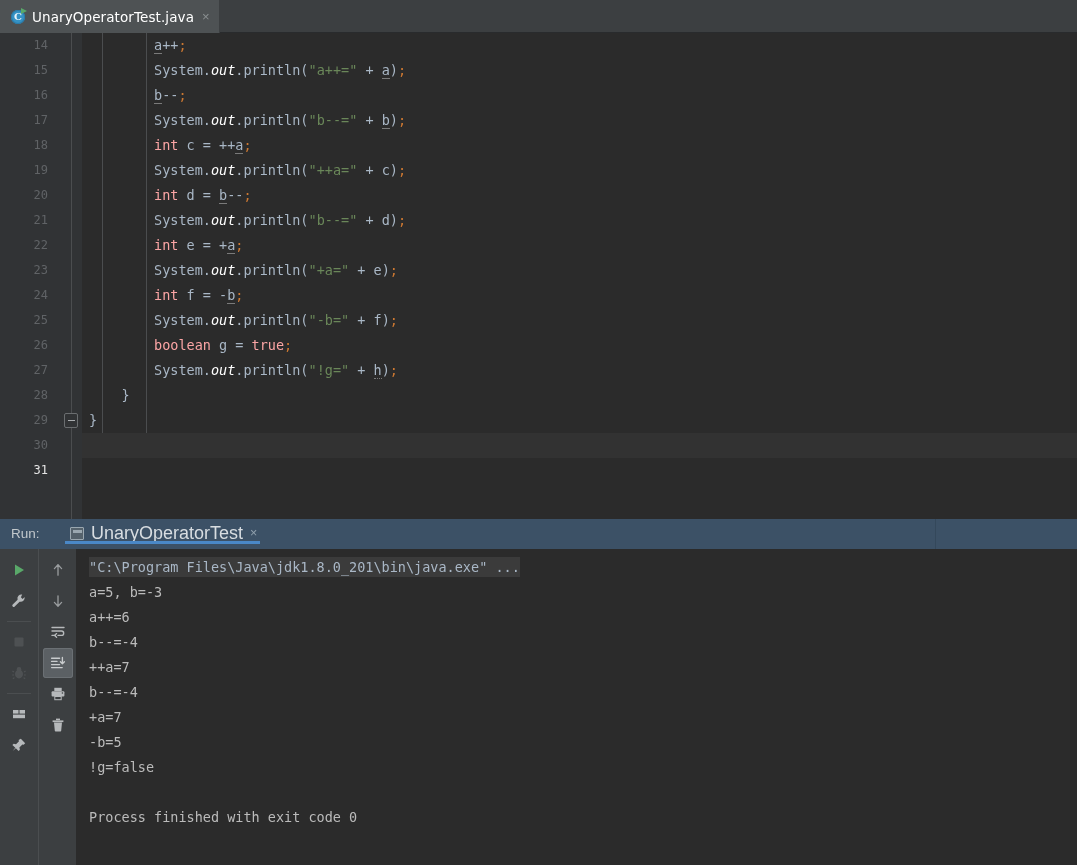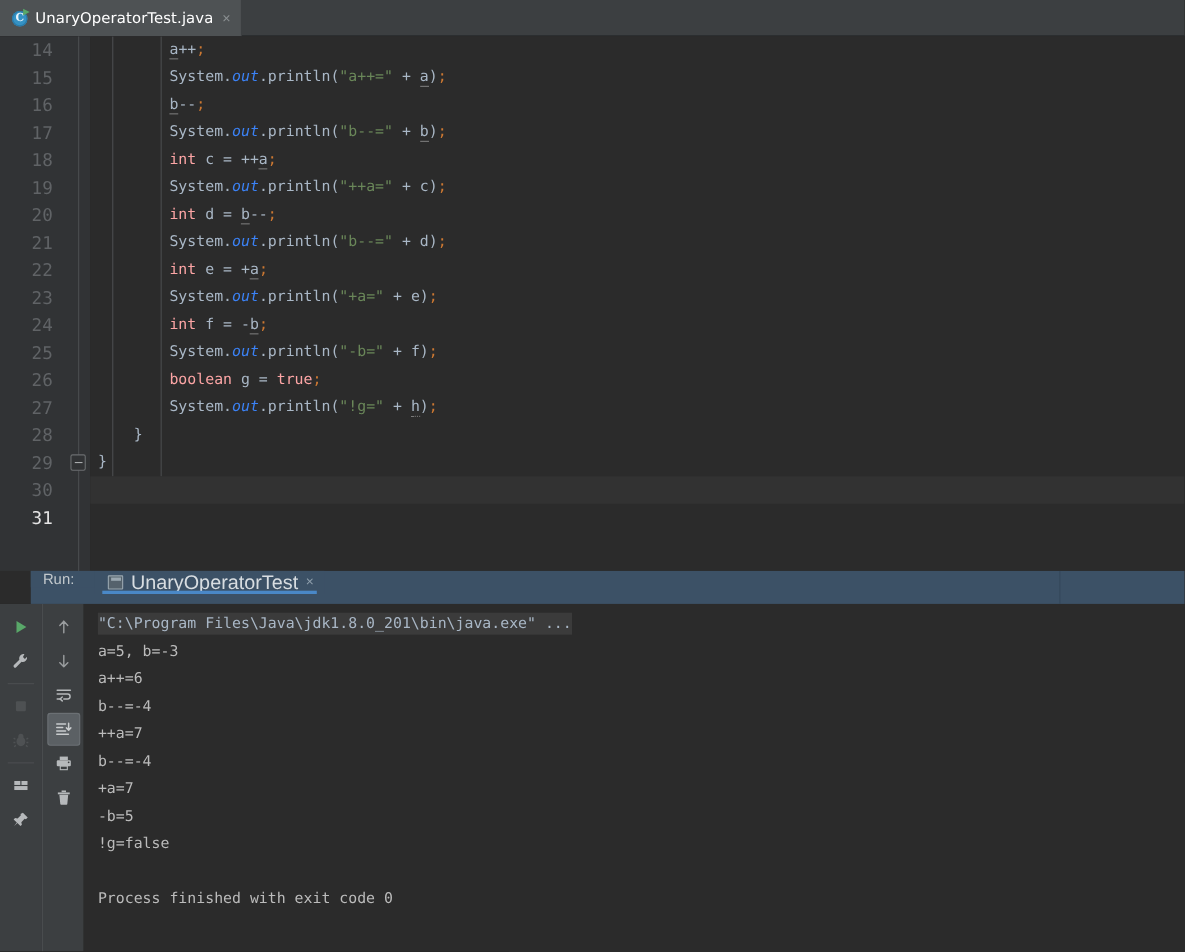--- a/index.html
+++ b/index.html
@@ -99,21 +99,21 @@
     flex: 0 0 60px;
     background: #313335;
     padding-top: 0;
   }
   .gutter-line {
     height: 25px;
     line-height: 25px;
     text-align: right;
     padding-right: 12px;
     font-family: "DejaVu Sans Mono", monospace;
-    font-size: 16px;
+    font-size: 12px;
     color: #606366;
   }
   .gutter-line.current { color: #e5e5e5; }
 
   .fold-col {
     position: relative;
     width: 22px;
     flex: 0 0 22px;
     background: #313335;
   }
@@ -163,34 +163,33 @@
   }
   .indent-guide {
     position: absolute;
     width: 1px;
     background: #4b4d4f;
   }
 
   .tok-kw   { color: #fca5a5; }
   .tok-str  { color: #6a8759; }
   .tok-plain{ color: #a9b7c6; }
-  .tok-field{ color: #3b82f6; font-style: italic; }
+  .tok-field{ color: #ffffff; font-style: italic; }
   .tok-var  { color: #a9b7c6; border-bottom: 1px solid #7a7a7a; }
   .tok-var-sq { color: #a9b7c6; border-bottom: 1px dotted #7a7a7a; }
   .tok-semi { color: #cc7832; }
 
   
   .run-header {
     height: 30px;
     flex: 0 0 30px;
     background: #3c5166;
     display: flex;
-    align-items: flex-start;
-    position: relative;
-    margin-left: 28px;
+    align-items: center;
+    position: relative;
   }
   .run-label-box {
     width: 58px;
     flex: 0 0 58px;
     background: #3c5166;
     display: flex;
     align-items: center;
     padding-left: 11px;
   }
   .run-label {

